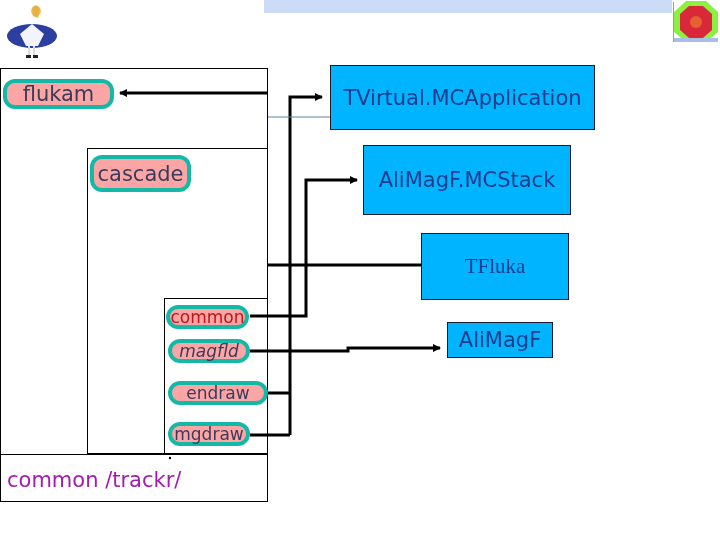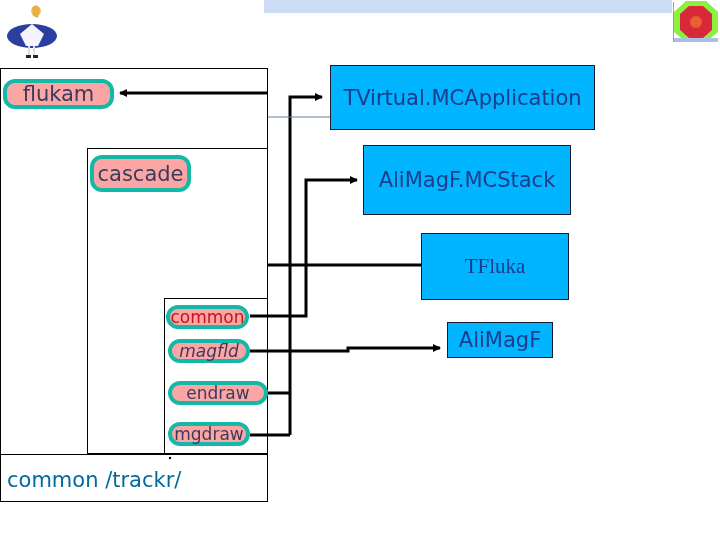--- a/index.html
+++ b/index.html
@@ -4,21 +4,21 @@
 <style>
   html,body{margin:0;padding:0;background:#fff;}
   body{width:720px;height:540px;position:relative;overflow:hidden;font-family:"DejaVu Sans","Liberation Sans",sans-serif;}
   .abs{position:absolute;}
   .topbar{left:264px;top:0;width:410px;height:13px;background:#cddcf6;}
   .alice{left:2px;top:2px;width:56px;height:58px;}
   .logo{left:672px;top:0;width:48px;height:44px;}
   .frame{border:1px solid #000;background:transparent;box-sizing:border-box;}
   .pill{border:4px solid #14b8a6;border-radius:12px;background:#fca5a5;color:#3b3b5c;display:flex;align-items:center;justify-content:center;box-sizing:border-box;white-space:nowrap;}
   .blue{background:#00b4ff;border:1px solid #1a1a2e;color:#1c3c8c;display:flex;align-items:center;justify-content:center;box-sizing:border-box;font-size:21px;white-space:nowrap;}
-  .common{color:#0369a1;font-size:21px;white-space:nowrap;}
+  .common{color:#a21caf;font-size:21px;white-space:nowrap;}
   svg.wires{position:absolute;left:0;top:0;}
 </style>
 </head>
 <body>
 
 <div class="abs topbar"></div>
 
 <svg class="abs alice" viewBox="0 0 56 58">
   <ellipse cx="30" cy="34" rx="25" ry="12" fill="#2c3fa0"></ellipse>
   <path d="M18 32 L30 22 L42 32 L36 44 L24 44Z" fill="#f4f4ff"></path>

